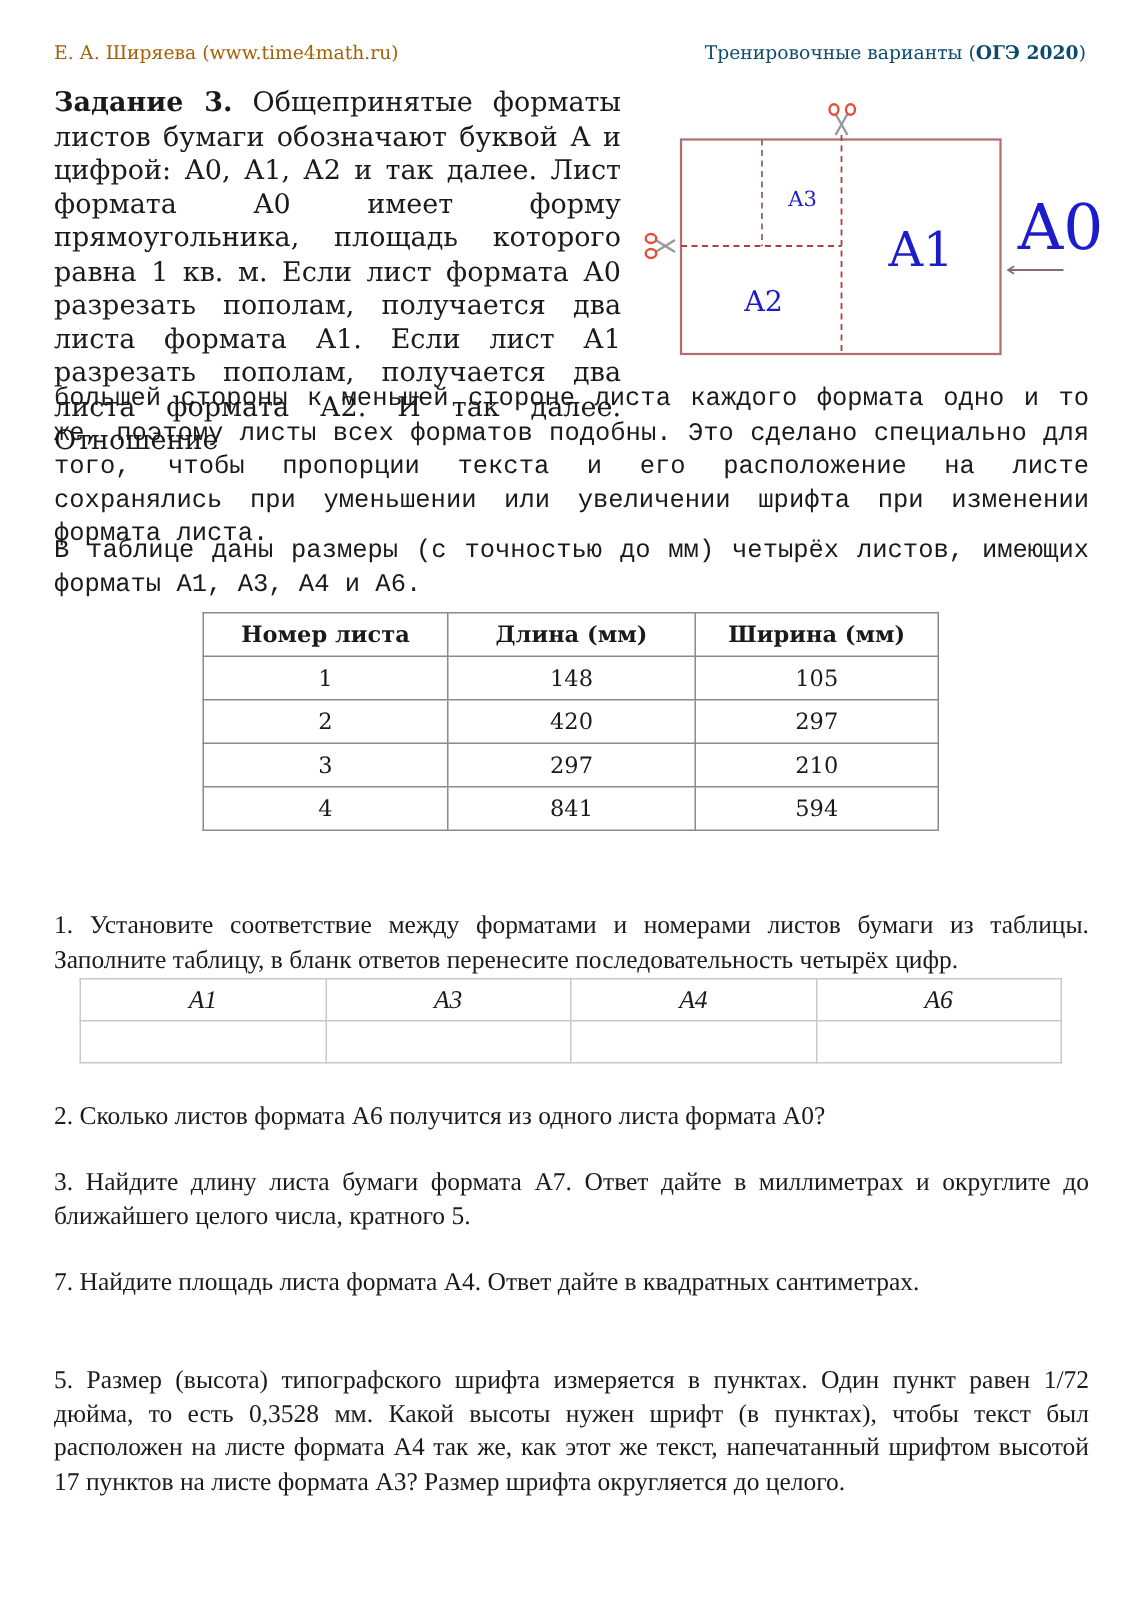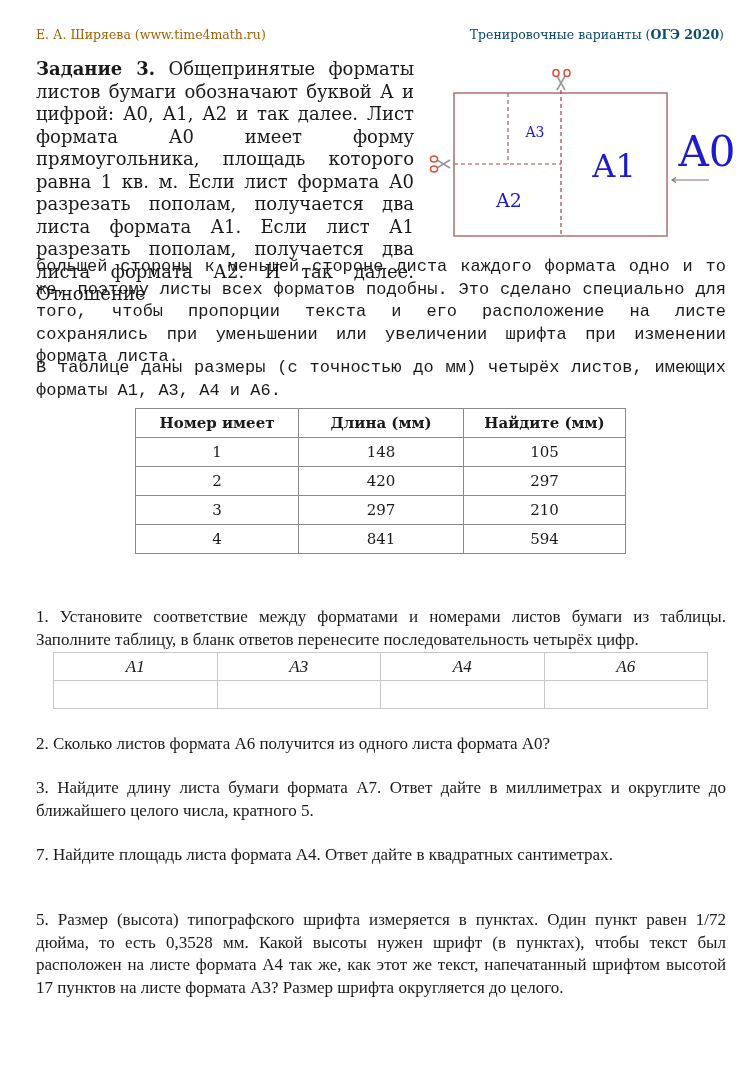--- a/index.html
+++ b/index.html
@@ -61,23 +61,23 @@
   <text x="194" y="117" text-anchor="middle" font-family="DejaVu Serif, serif" font-size="32" fill="#1c1ccc">A1</text>
   <text x="287" y="106" text-anchor="middle" font-family="DejaVu Serif, serif" font-size="42" fill="#1c1ccc">A0</text>
 </svg>
 
 <div class="txt intro2">большей стороны к меньшей стороне листа каждого формата одно и то же, поэтому листы всех форматов подобны. Это сделано специально для того, чтобы пропорции текста и его расположение на листе сохранялись при уменьшении или увеличении шрифта при изменении формата листа.</div>
 <div class="txt intro3">В таблице даны размеры (с точностью до мм) четырёх листов, имеющих форматы А1, А3, А4 и А6.</div>
 
 <table class="sizes">
   <thead>
     <tr>
-      <th>Номер имеет</th>
+      <th>Номер листа</th>
       <th>Длина (мм)</th>
-      <th>Найдите (мм)</th>
+      <th>Ширина (мм)</th>
     </tr>
   </thead>
   <tbody>
     <tr>
       <td>1</td>
       <td>148</td>
       <td>105</td>
     </tr>
     <tr>
       <td>2</td>

